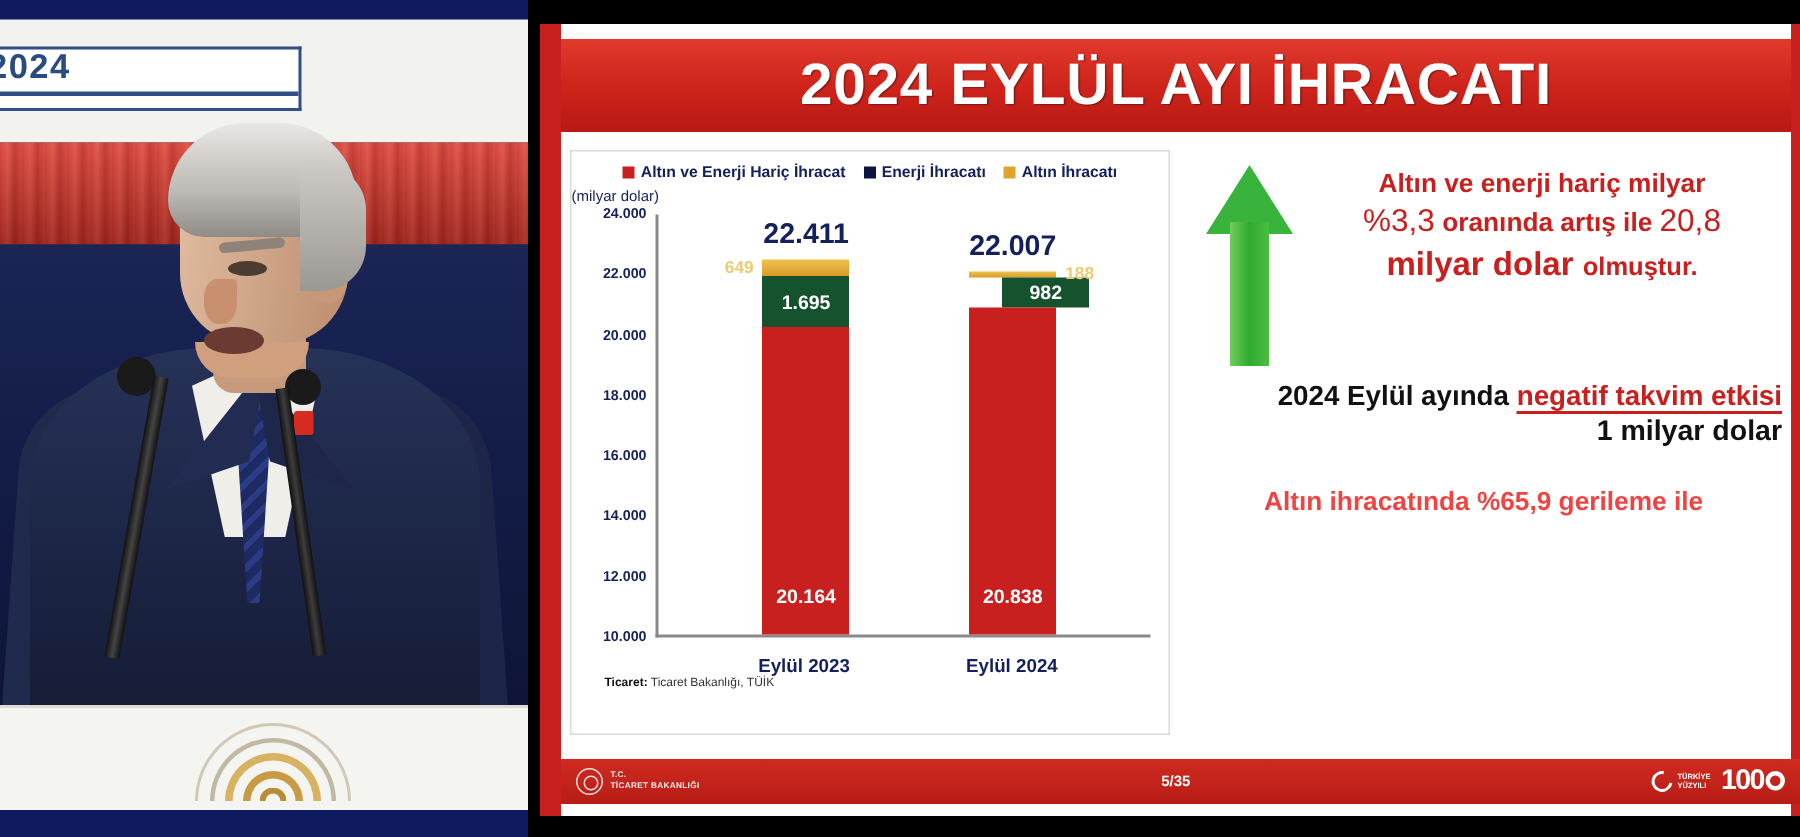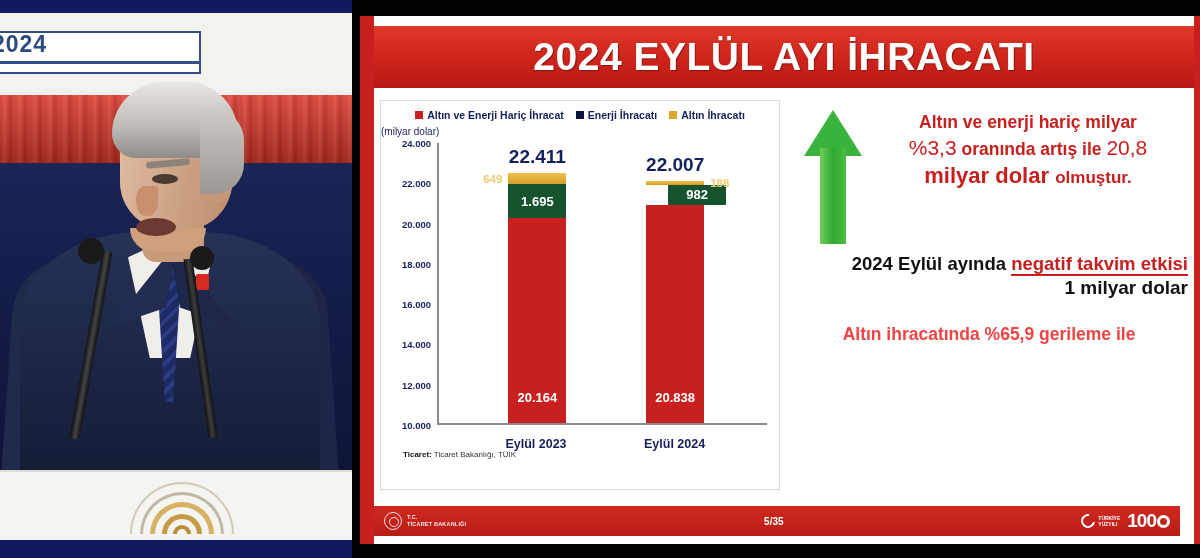--- a/index.html
+++ b/index.html
@@ -231,21 +231,21 @@
   .blurb2 .l2 { font-size: 19px; font-weight: 700; }
 
   .blurb3 { margin-top: 22px; text-align: center; color: #ef4444; line-height: 1.3; }
   .blurb3 .l1, .blurb3 .l2 { font-size: 17.5px; font-weight: 700; }
 
   .blurb4 { margin-top: 22px; text-align: center; color: #14205c; line-height: 1.3; }
   .blurb4 .l1, .blurb4 .l2 { font-size: 18px; font-weight: 700; }
 
   
   .footer {
-    position: absolute; left: 14px; right: 20px; bottom: 8px; height: 30px;
+    position: absolute; left: 14px; right: 0; bottom: 8px; height: 30px;
     background: linear-gradient(180deg,#cf2a20,#b71d15);
     display: flex; align-items: center; justify-content: space-between;
     padding: 0 10px;
   }
   .f-left { display: flex; align-items: center; gap: 5px; }
   .f-seal { width: 18px; height: 18px; border: 1.5px solid #f3dede; border-radius: 50%; position: relative; }
   .f-seal:after { content:""; position:absolute; left:4px; top:4px; width:8px; height:8px; border:1.5px solid #f3dede; border-radius:50%; }
   .f-mintext { font-size: 5.5px; font-weight: 700; color: #fbe9e9; line-height: 1.35; letter-spacing: .2px; }
   .f-page { font-size: 10px; font-weight: 700; color: #fff; }
   .f-right { display: flex; align-items: center; gap: 7px; }

